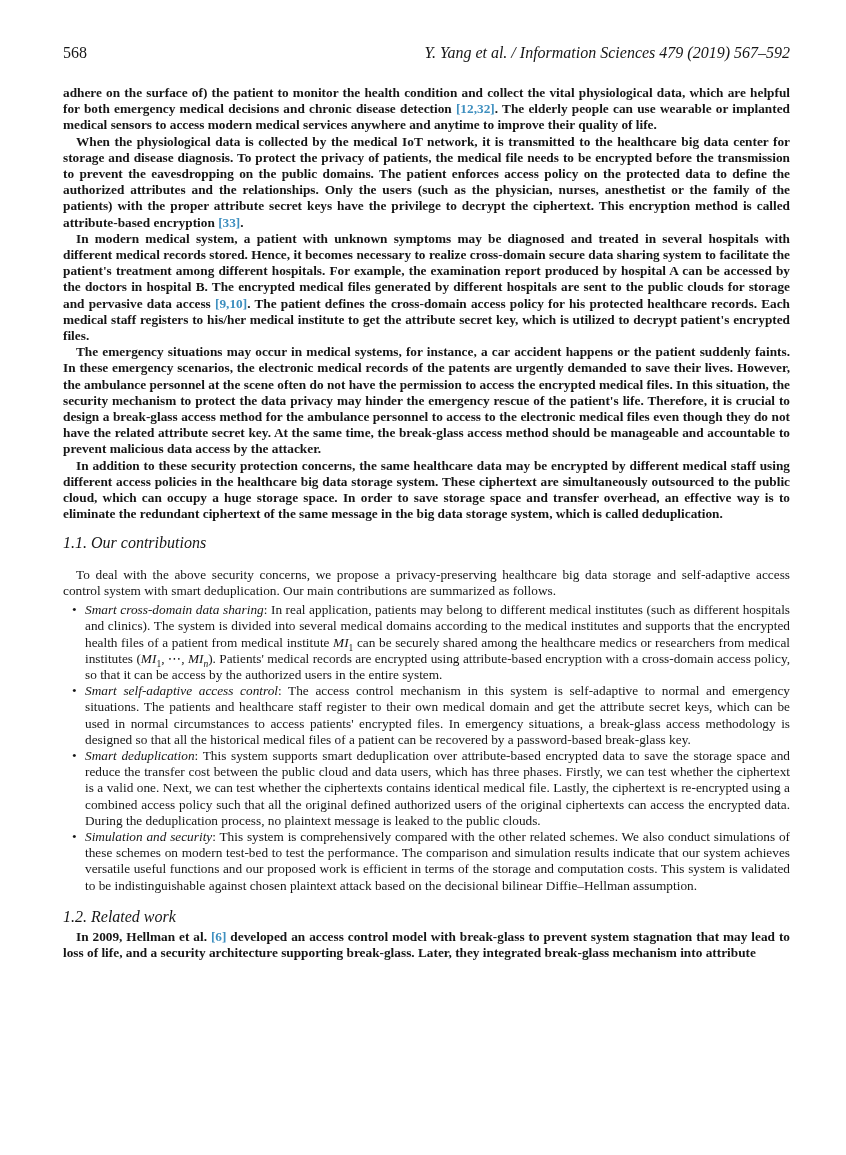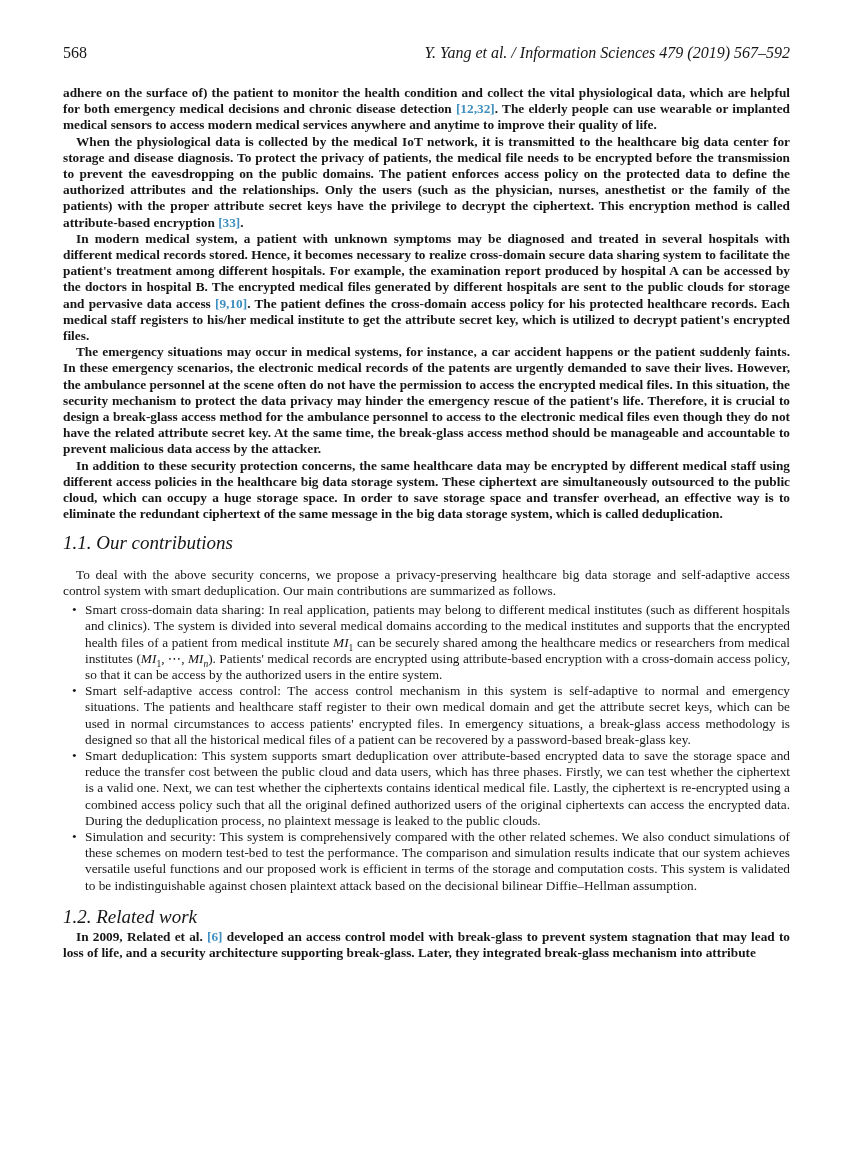--- a/index.html
+++ b/index.html
@@ -34,42 +34,42 @@
   }
   .body-text {
     font-size: 13.3px;
     line-height: 16.2px;
     text-align: justify;
   }
   .para { margin: 0; text-indent: 13px; font-weight: bold; }
   .para.no-indent { text-indent: 0; }
   .cite { color: var(--cite-color, #3E8FBF); text-decoration: none; cursor: pointer; }
   h2.section-heading, h3.section-heading {
-    font-size: 19px;
+    font-size: 16px;
     font-weight: normal;
     font-style: italic;
     line-height: 16.2px;
     text-align: left;
   }
   h2.contrib-heading { margin: 13px 0 15px; }
   h2.related-heading { margin: 15px 0 4px; }
   h3.subsection-heading { margin: 19px 0 0; }
   .contrib-intro { margin: 0; text-indent: 13px; }
   ul.contrib-list {
     margin: 3px 0 0;
     padding: 0 0 0 22px;
     list-style: none;
   }
   ul.contrib-list li { position: relative; margin: 0; }
   ul.contrib-list li .bullet-glyph {
     position: absolute;
     left: -13px;
     top: 0;
   }
-  .lead-italic { }
+  .lead-italic { font-style: italic; }
   .math-var { font-style: italic; }
   sub { font-size: 9.5px; line-height: 0; }
 </style>
 </head>
 <body>
 
 <div class="page">
 
   <header class="running-header">
     <span class="page-number">568</span>
@@ -103,16 +103,16 @@
         <span class="bullet-glyph">•</span><span class="lead-italic">Smart deduplication</span><span>: This system supports smart deduplication over attribute-based encrypted data to save the storage space and reduce the transfer cost between the public cloud and data users, which has three phases. Firstly, we can test whether the ciphertext is a valid one. Next, we can test whether the ciphertexts contains identical medical file. Lastly, the ciphertext is re-encrypted using a combined access policy such that all the original defined authorized users of the original ciphertexts can access the encrypted data. During the deduplication process, no plaintext message is leaked to the public clouds.</span>
       </li>
       <li>
         <span class="bullet-glyph">•</span><span class="lead-italic">Simulation and security</span><span>: This system is comprehensively compared with the other related schemes. We also conduct simulations of these schemes on modern test-bed to test the performance. The comparison and simulation results indicate that our system achieves versatile useful functions and our proposed work is efficient in terms of the storage and computation costs. This system is validated to be indistinguishable against chosen plaintext attack based on the decisional bilinear Diffie–Hellman assumption.</span>
       </li>
     </ul>
 
     <h2 class="section-heading related-heading">1.2. Related work</h2>
 
 
-    <p class="para"><span>In 2009, Related et al. </span><span class="cite">[6]</span><span> developed an access control model with break-glass to prevent system stagnation that may lead to loss of life, and a security architecture supporting break-glass. Later, they integrated break-glass mechanism into attribute</span></p>
+    <p class="para"><span>In 2009, Hellman et al. </span><span class="cite">[6]</span><span> developed an access control model with break-glass to prevent system stagnation that may lead to loss of life, and a security architecture supporting break-glass. Later, they integrated break-glass mechanism into attribute</span></p>
 
   </main>
 </div>
 
 </body></html>

